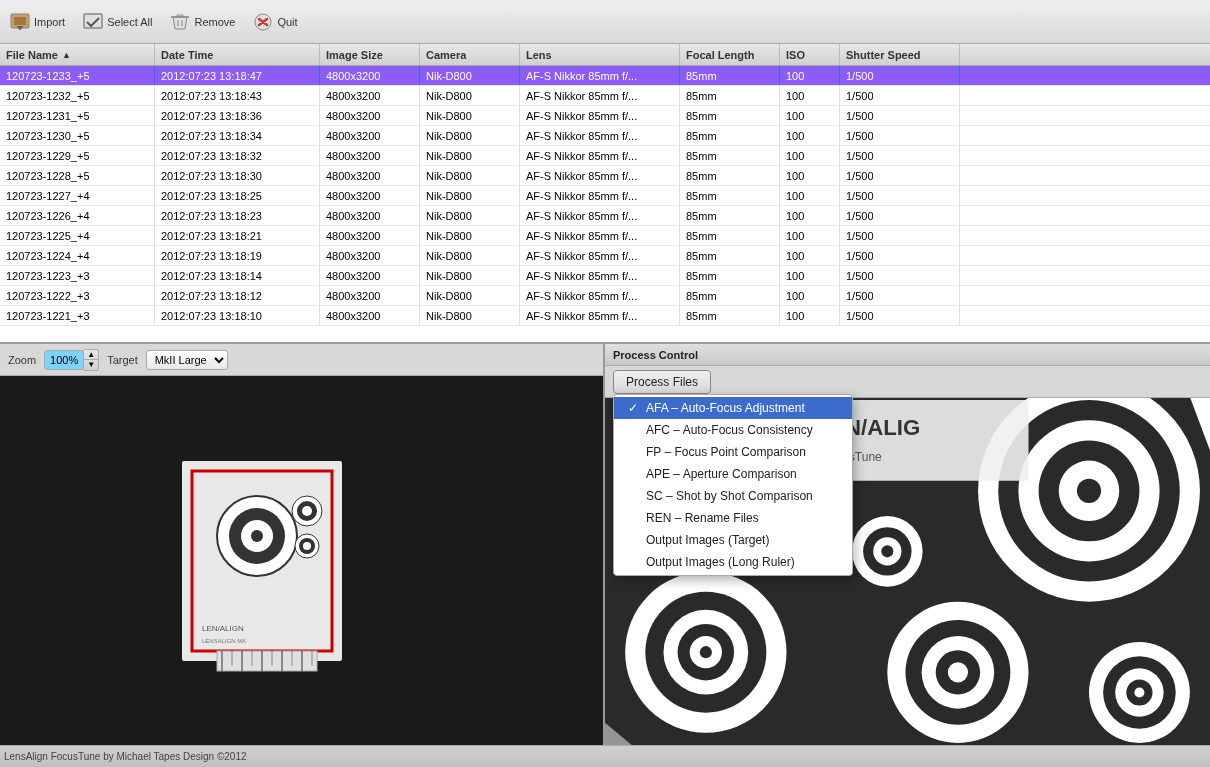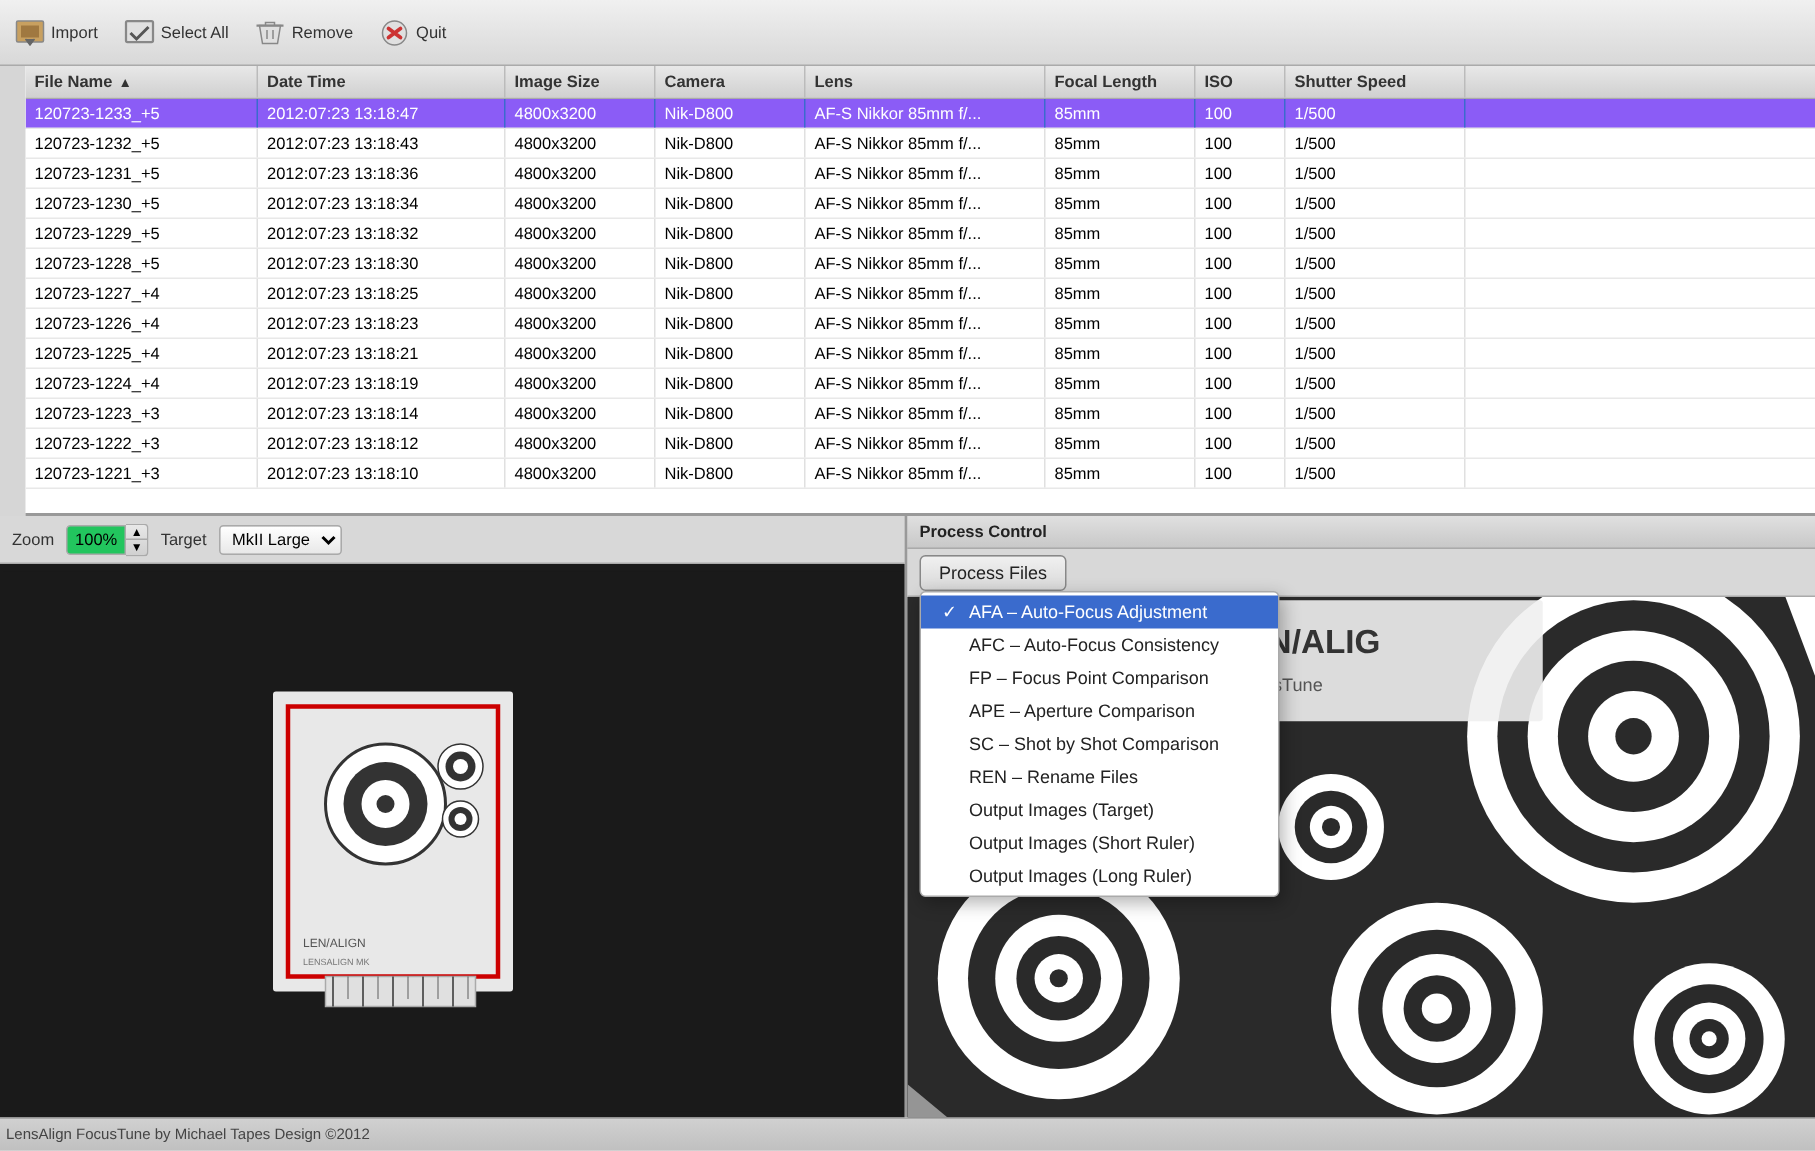--- a/index.html
+++ b/index.html
@@ -48,21 +48,20 @@
 
     
     #table-container {
       flex: 0 0 auto;
       height: 300px;
       background: white;
       overflow: hidden;
       display: flex;
       flex-direction: column;
       border-bottom: 2px solid #999;
-      margin-left: 17px;
     }
     #table-header {
       display: flex;
       background: linear-gradient(to bottom, #e8e8e8, #d0d0d0);
       border-bottom: 1px solid #aaa;
       height: 22px;
       flex-shrink: 0;
     }
     .th {
       display: flex;
@@ -160,21 +159,21 @@
       display: flex;
       align-items: center;
     }
     .zoom-input {
       width: 40px;
       height: 20px;
       border: 1px solid #aaa;
       border-radius: 3px 0 0 3px;
       text-align: center;
       font-size: 11px;
-      background: #22c55e;
+      background: #7dd3fc;
     }
     .zoom-stepper {
       display: flex;
       flex-direction: column;
       border: 1px solid #aaa;
       border-left: none;
       border-radius: 0 3px 3px 0;
       background: linear-gradient(to bottom, #e8e8e8, #d0d0d0);
       cursor: pointer;
       overflow: hidden;
@@ -598,24 +597,20 @@
           <div class="dropdown-item">
             <span class="check-mark">&nbsp;</span>
             <span>REN – Rename Files</span>
           </div>
           <div class="dropdown-item">
             <span class="check-mark">&nbsp;</span>
             <span>Output Images (Target)</span>
           </div>
           <div class="dropdown-item">
             <span class="check-mark">&nbsp;</span>
-            <span>Output Images (Short Ruler)</span>
-          </div>
-          <div class="dropdown-item">
-            <span class="check-mark">&nbsp;</span>
             <span>Output Images (Long Ruler)</span>
           </div>
         </div>
     </div>
     <div id="process-image-area">
       
       <svg width="100%" height="100%" viewBox="0 0 600 400" preserveAspectRatio="xMidYMid slice">
         <rect width="600" height="400" fill="#2a2a2a"></rect>
 
         <circle cx="480" cy="120" r="110" fill="white"></circle>

